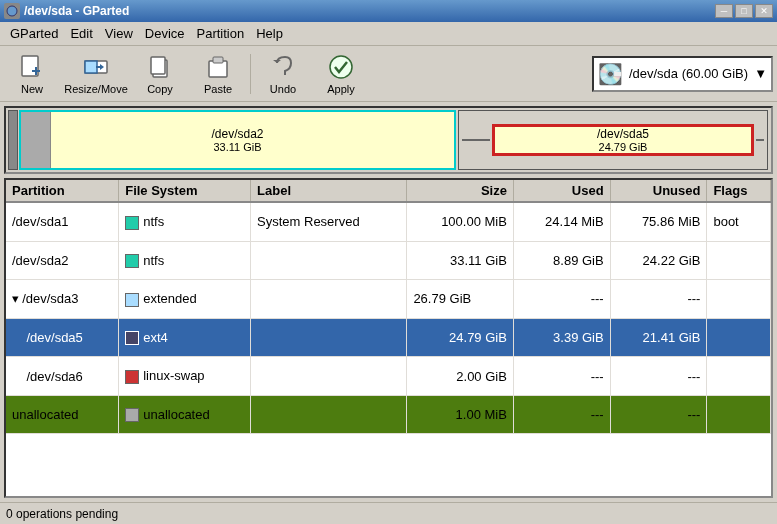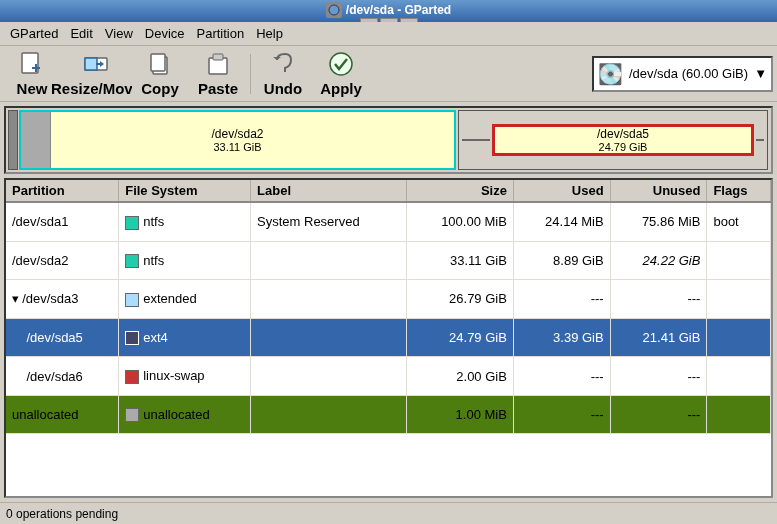--- a/index.html
+++ b/index.html
@@ -17,21 +17,20 @@
     
     #titlebar {
       background: linear-gradient(to bottom, #6699cc, #3366aa);
       color: white;
       display: flex;
       align-items: center;
       justify-content: space-between;
       padding: 2px 4px;
       height: 22px;
       flex-shrink: 0;
-      flex-direction: column;
     }
     #titlebar-left {
       display: flex;
       align-items: center;
       gap: 4px;
     }
     #titlebar-icon {
       width: 16px;
       height: 16px;
       background: #888;
@@ -86,24 +85,23 @@
     .toolbar-btn {
       display: flex;
       flex-direction: column;
       align-items: center;
       justify-content: center;
       width: 56px;
       height: 50px;
       background: #d4d0c8;
       border: 1px solid transparent;
       cursor: pointer;
-      font-size: 15px;
+      font-size: 11px;
       gap: 2px;
       padding: 2px;
-      font-weight: bold;
     }
     .toolbar-separator {
       width: 1px;
       height: 40px;
       background: #b0aca0;
       margin: 0 2px;
     }
     .btn-icon {
       width: 28px;
       height: 28px;
@@ -355,28 +353,28 @@
           <td style="text-align: right;">24.14 MiB</td>
           <td style="text-align: right;">75.86 MiB</td>
           <td>boot</td>
         </tr>
         <tr>
           <td>/dev/sda2</td>
           <td><span class="fs-color" style="background: rgb(34, 204, 170);"></span>ntfs</td>
           <td></td>
           <td style="text-align: right;">33.11 GiB</td>
           <td style="text-align: right;">8.89 GiB</td>
-          <td style="text-align: right; font-style: italic;">24.22 GiB</td>
+          <td style="text-align: right;">24.22 GiB</td>
           <td></td>
         </tr>
         <tr>
           <td>▾  /dev/sda3</td>
           <td><span class="fs-color" style="background: rgb(170, 221, 255);"></span>extended</td>
           <td></td>
-          <td style="text-align: right;">26.79 GiB</td>
+          <td style="">26.79 GiB</td>
           <td style="text-align: right;">---</td>
           <td style="text-align: right;">---</td>
           <td></td>
         </tr>
         <tr class="row-selected">
           <td>&nbsp;&nbsp;&nbsp;&nbsp;/dev/sda5</td>
           <td><span class="fs-color" style="background: rgb(68, 68, 102); border-color: rgb(255, 255, 255);"></span>ext4</td>
           <td></td>
           <td style="text-align: right;">24.79 GiB</td>
           <td style="text-align: right;">3.39 GiB</td>

